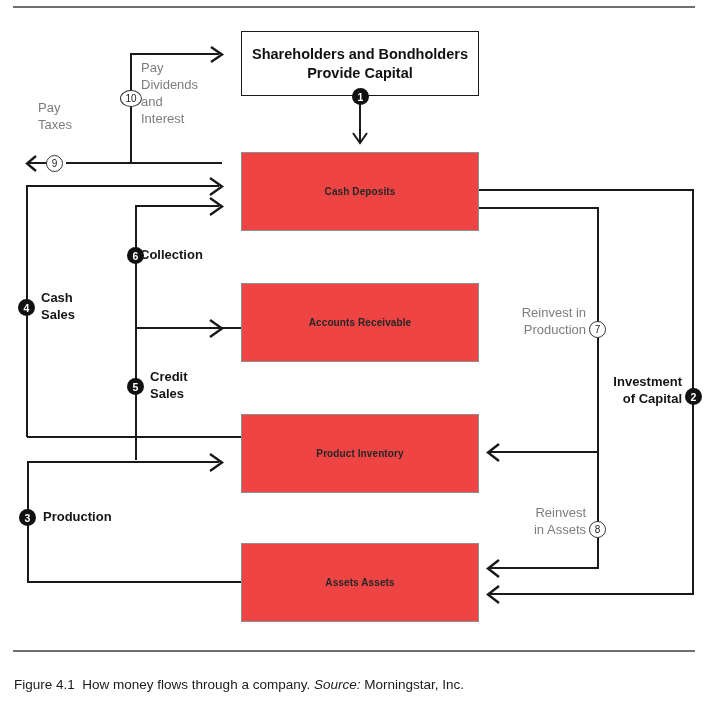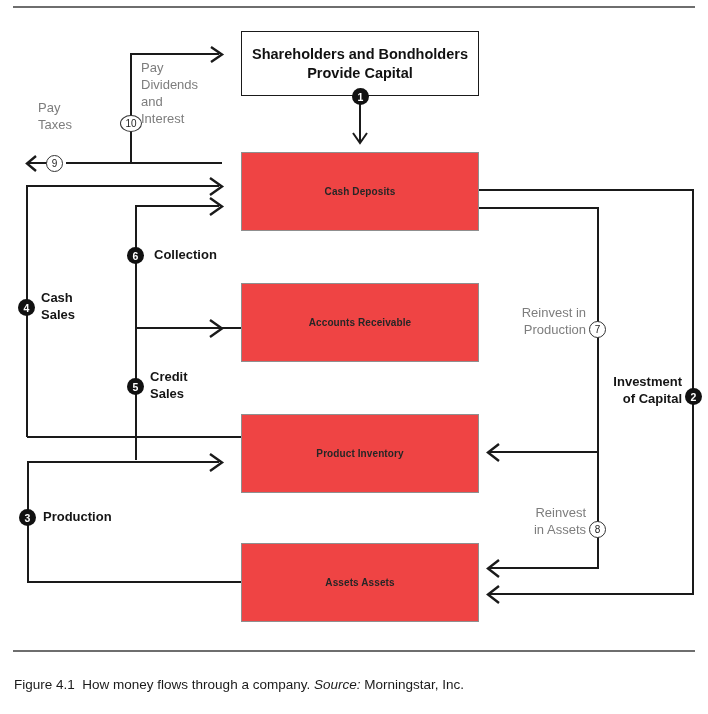--- a/index.html
+++ b/index.html
@@ -118,35 +118,35 @@
   <div class="mk dark" style="left:127px;top:378px;">5</div>
 
   <div class="mk dark" style="left:127px;top:247px;">6</div>
 
   <div class="mk light" style="left:589px;top:321px;">7</div>
 
   <div class="mk light" style="left:589px;top:521px;">8</div>
 
   <div class="mk light" style="left:46px;top:155px;">9</div>
 
-  <div class="mk light wide" style="left:120px;top:115px;">10</div>
+  <div class="mk light wide" style="left:120px;top:90px;">10</div>
 
   <div class="lab gray" style="left:38px;top:100px;width:80px;">
     <div>Pay</div>
     <div>Taxes</div>
   </div>
 
   <div class="lab gray" style="left:141px;top:60px;width:90px;">
     <div>Pay</div>
     <div>Dividends</div>
     <div>and</div>
     <div>Interest</div>
   </div>
 
-  <div class="lab bold" style="left:154px;top:247px;text-align:center;">Collection</div>
+  <div class="lab bold" style="left:140px;top:247px;text-align:center;">Collection</div>
 
   <div class="lab bold" style="left:41px;top:290px;width:70px;">
     <div>Cash</div>
     <div>Sales</div>
   </div>
 
   <div class="lab bold" style="left:150px;top:369px;width:74px;">
     <div>Credit</div>
     <div>Sales</div>
   </div>

